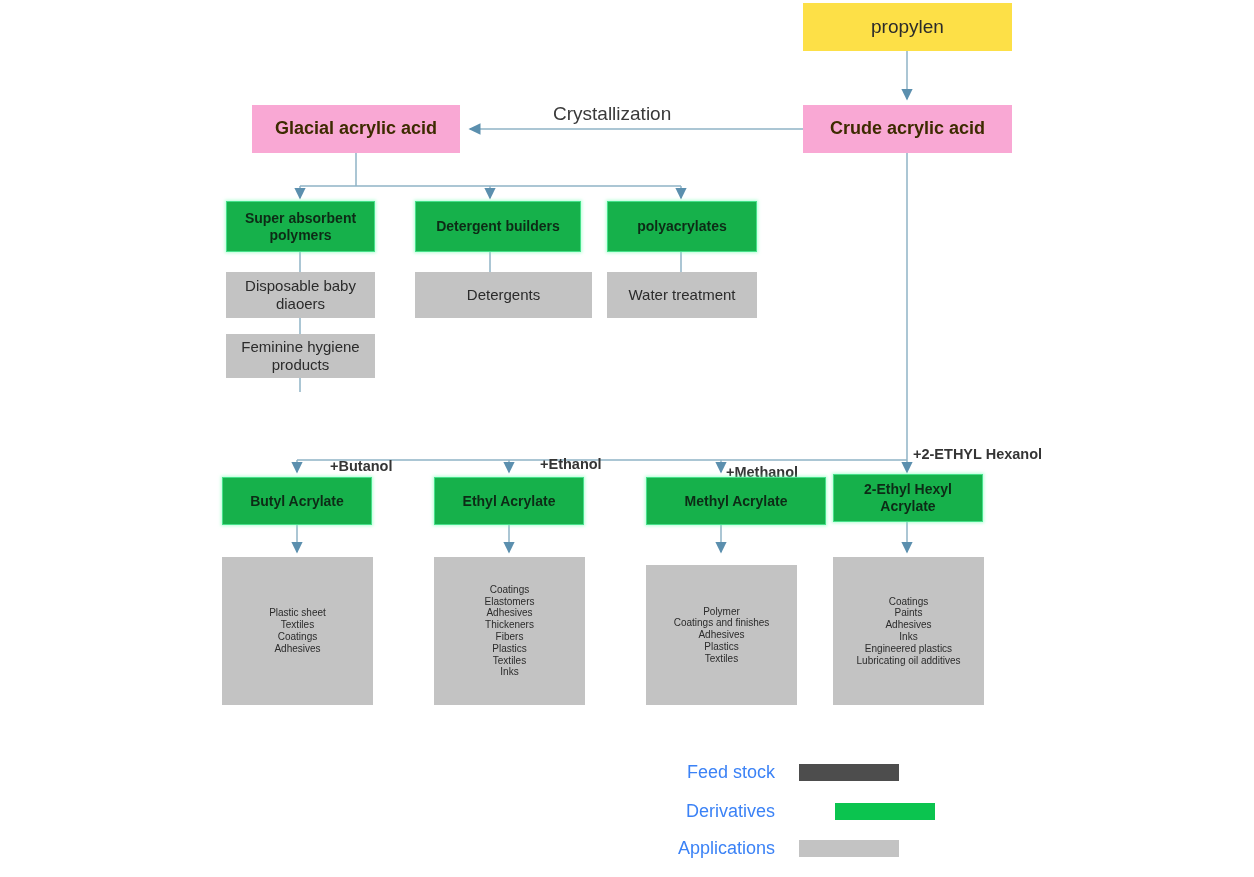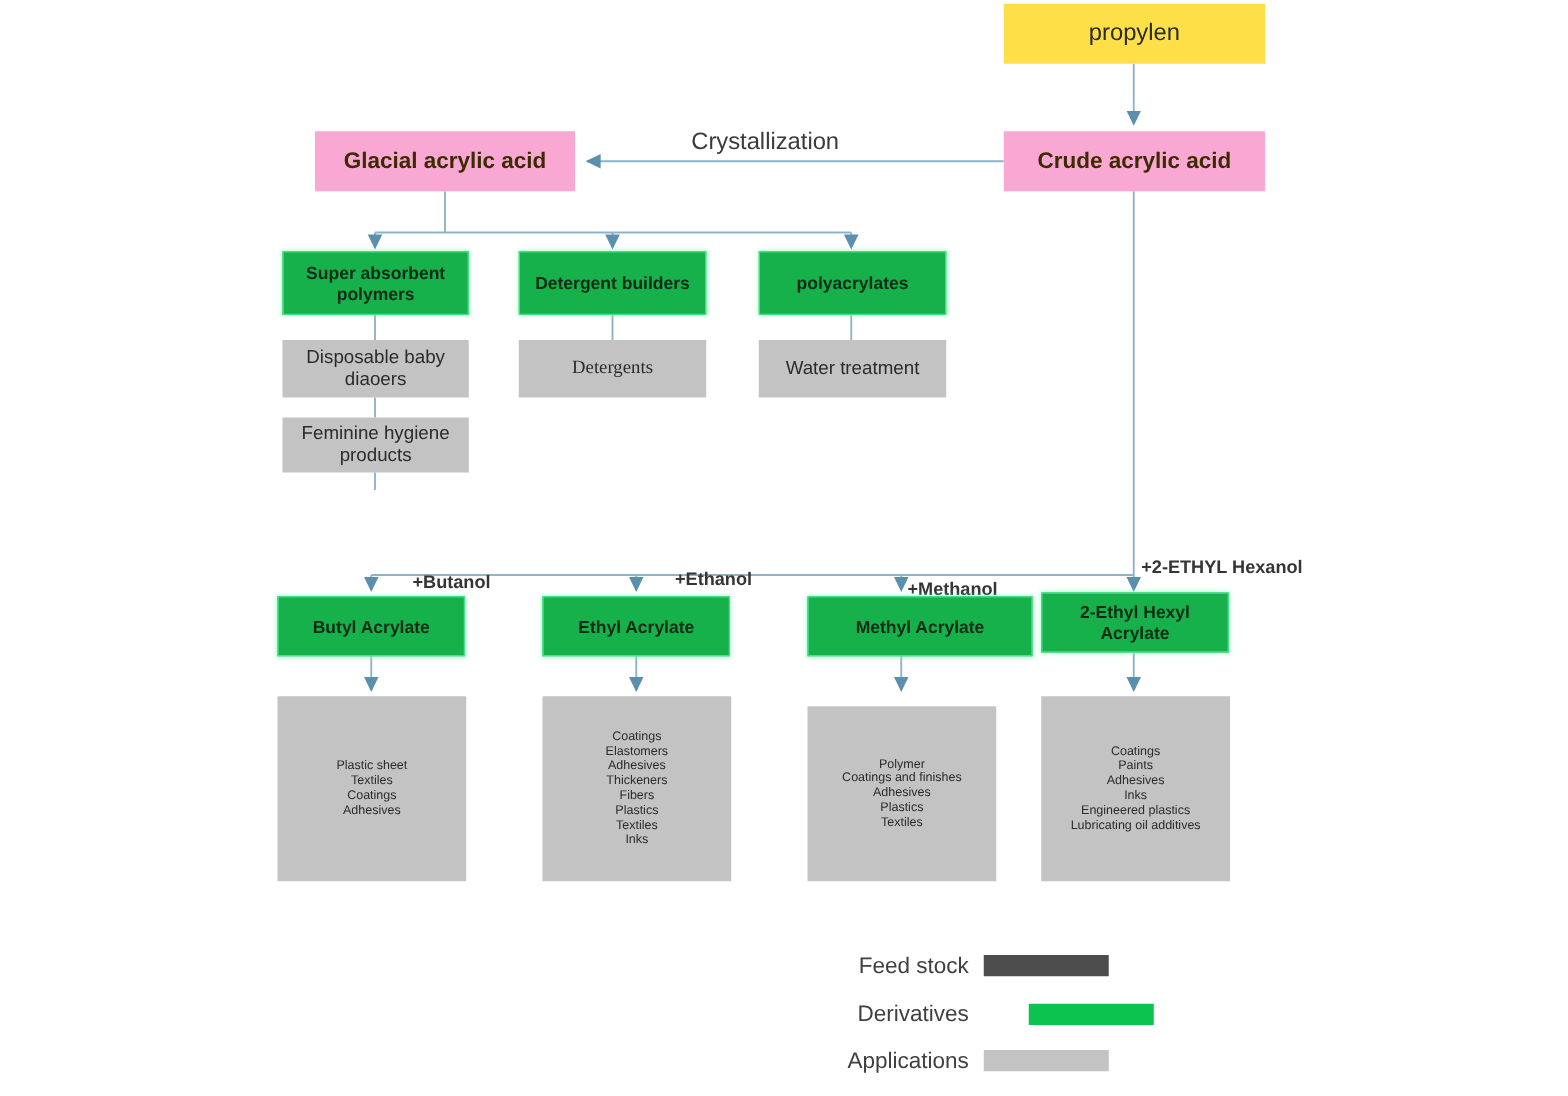--- a/index.html
+++ b/index.html
@@ -56,23 +56,23 @@
   .edge-label.bold{font-weight:bold;font-size:14.5px;}
   .edge-label.cryst{font-size:19px;color:#3a3a3a;font-weight:normal;}
 
   .legend{position:absolute;}
   .legend-row{
     position:absolute;
     display:flex;align-items:center;
     height:20px;
   }
   .legend-label{
-    font-size:18px;color:#404040;
+    font-size:18px;color:#3b82f6;
     text-align:right;width:120px;
-    padding-right:12px;
+    padding-right:24px;
     white-space:nowrap;
   }
   .legend-sw{width:100px;height:17px;}
   .sw-feed{background:#4d4d4d;}
   .sw-deriv{background:#0bc44f;}
   .sw-app{background:#c3c3c3;}
 </style>
 </head>
 <body>
 
@@ -135,38 +135,38 @@
   </div>
 
   <div class="edge-label cryst" style="left:553px;top:103px;">
     <span>Crystallization</span>
   </div>
 
   <div class="node deriv" style="left:226px;top:201px;width:149px;height:51px;padding:0 6px;">
     <span>Super absorbent polymers</span>
   </div>
 
-  <div class="node deriv" style="left:415px;top:201px;width:150px;height:51px;padding:0 6px;">
+  <div class="node deriv" style="left:415px;top:201px;width:166px;height:51px;padding:0 6px;">
     <span>Detergent builders</span>
   </div>
 
   <div class="node deriv" style="left:607px;top:201px;width:150px;height:51px;padding:0 6px;">
     <span>polyacrylates</span>
   </div>
 
   <div class="node app" style="left:226px;top:272px;width:149px;height:46px;padding:0 8px;">
     <span>Disposable baby diaoers</span>
   </div>
 
   <div class="node app" style="left:226px;top:334px;width:149px;height:44px;padding:0 8px;">
     <span>Feminine hygiene products</span>
   </div>
 
 
-  <div class="node app" style="left:415px;top:272px;width:150px;height:46px;font-family:Liberation Serif, serif;">
+  <div class="node app" style="left:415px;top:272px;width:177px;height:46px;">
     <span>Detergents</span>
   </div>
 
   <div class="node app" style="left:607px;top:272px;width:150px;height:46px;">
     <span>Water treatment</span>
   </div>
 
   <div class="edge-label bold" style="left:330px;top:458px;">
     <span>+Butanol</span>
   </div>

